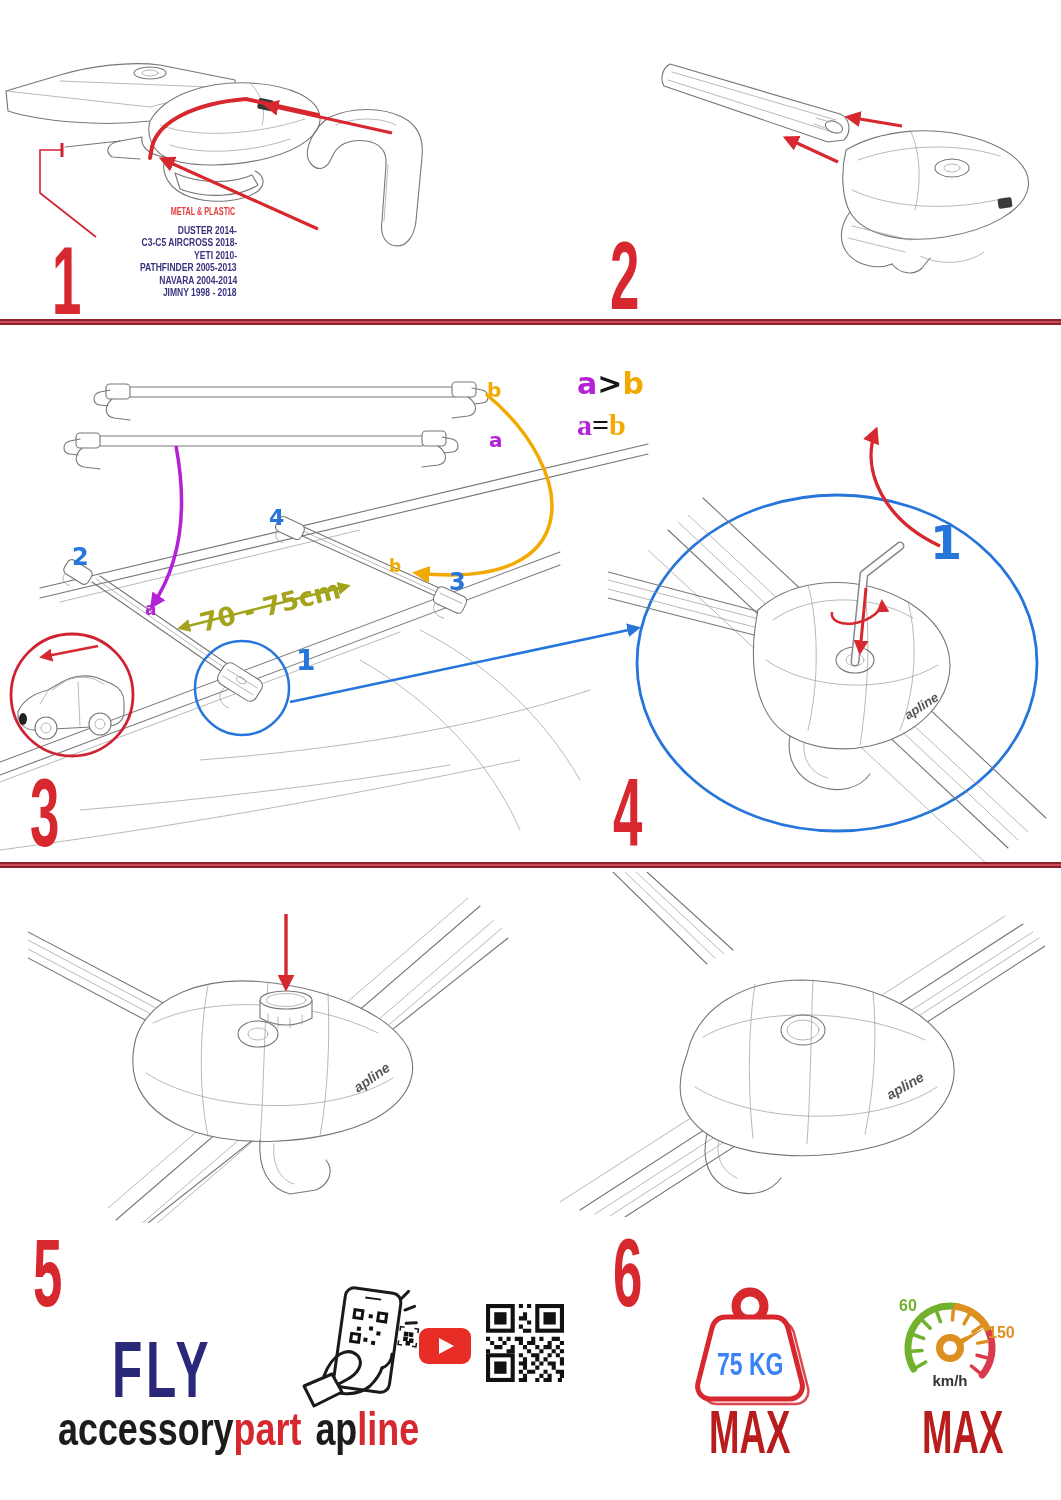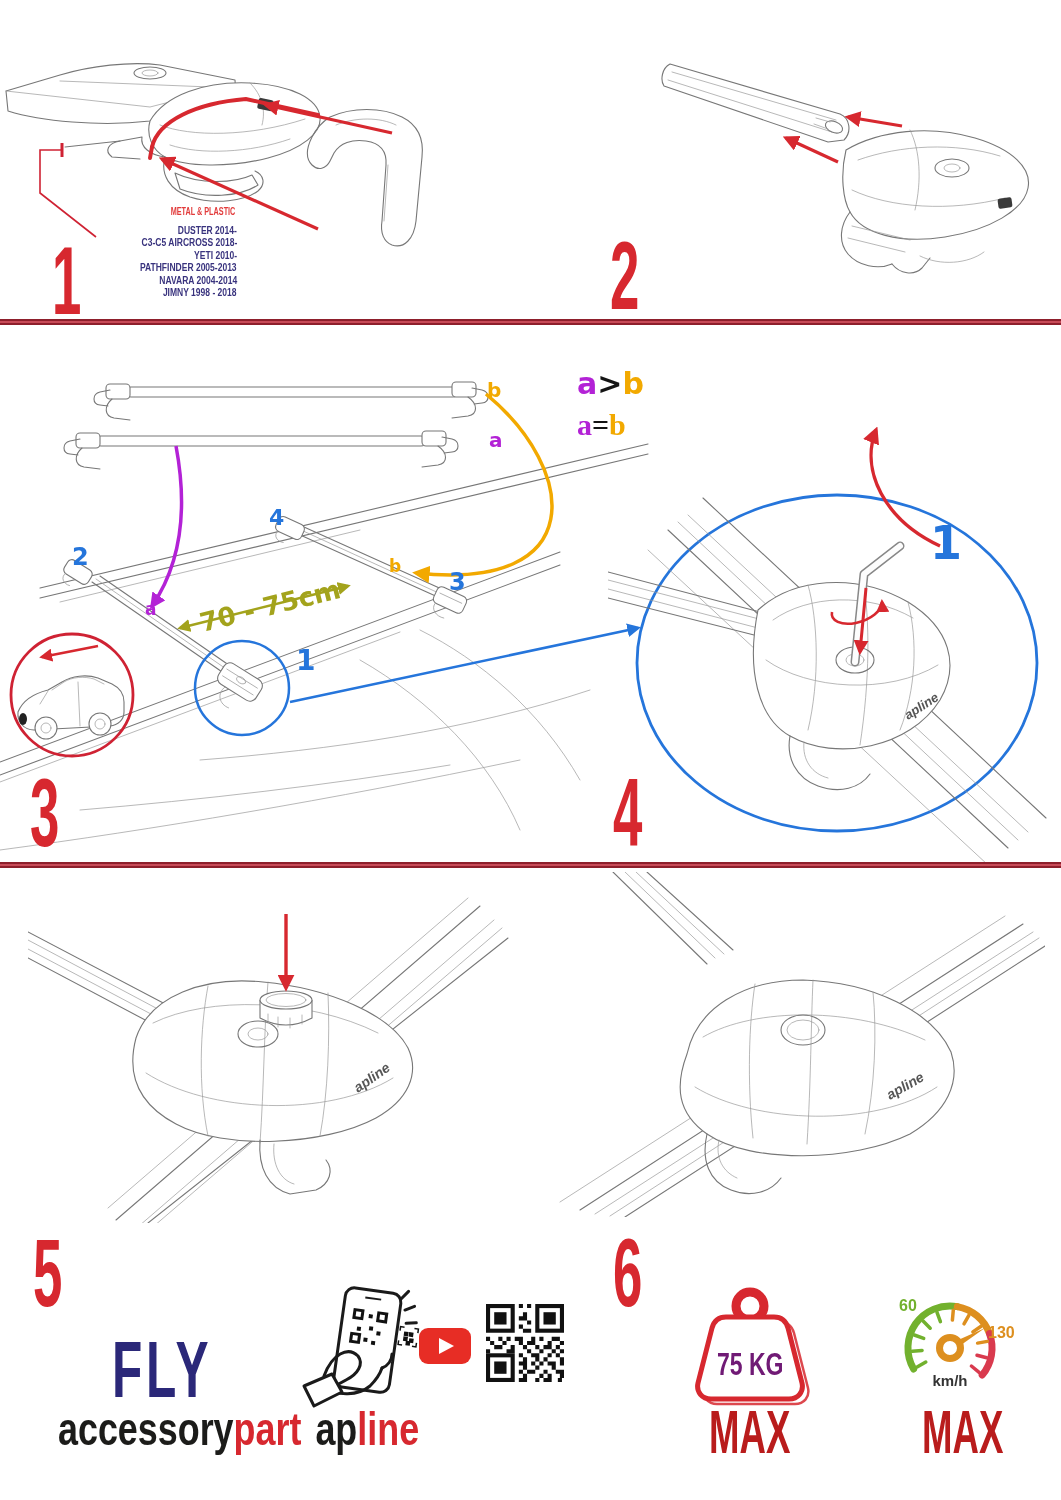--- a/index.html
+++ b/index.html
@@ -337,21 +337,21 @@
                M32,72h8v4h-8z M48,72h4v4h-4z M56,72h8v4h-8z M70,72h4v4h-4z"></path>
     </g>
   </svg>
 
   
   <svg class="abs" style="left:680px;top:1282px" width="140" height="125" viewBox="0 0 140 125">
     <path d="M49,38 L97,38 C104,38 109,42 111,49 L125,104 C127,113 121,120 112,120 L34,120 C25,120 19,113 21,104 L35,49 C37,42 42,38 49,38 Z" fill="none" stroke="#d7282f" stroke-width="2.5" opacity=".85" transform="translate(3,2)"></path>
     <circle cx="70" cy="24" r="14" fill="none" stroke="#d7282f" stroke-width="9"></circle>
     <path d="M46,35 L94,35 C101,35 106,39 108,46 L122,101 C124,110 118,117 109,117 L31,117 C22,117 16,110 18,101 L32,46 C34,39 39,35 46,35 Z" fill="#fff" stroke="#d7282f" stroke-width="5" stroke-linejoin="round"></path>
   </svg>
-  <div class="abs" style="left:680px;top:1348px;width:140px;text-align:center;font-size:32px;font-weight:700;color:#701a75;line-height:1;"><span class="cond-c" style="transform:scaleX(.72)">75 KG</span></div>
+  <div class="abs" style="left:680px;top:1348px;width:140px;text-align:center;font-size:32px;font-weight:700;color:#3b82f6;line-height:1;"><span class="cond-c" style="transform:scaleX(.72)">75 KG</span></div>
   <div class="maxlab" style="left:680px;top:1402px;width:140px;"><span class="cond-c" style="transform:scaleX(.6)">MAX</span></div>
 
   
   <svg class="abs" style="left:885px;top:1288px" width="130" height="112" viewBox="0 0 130 112">
     <path d="M28.6,81 A42,42 0 0 1 72.3,18.6" fill="none" stroke="#72b12e" stroke-width="7" stroke-linecap="round"></path>
     <path d="M72.3,18.6 A42,42 0 0 1 104.5,45.6" fill="none" stroke="#dd8f1f" stroke-width="7" stroke-linecap="round"></path>
     <path d="M104.5,45.6 A42,42 0 0 1 97.2,87" fill="none" stroke="#d93a4e" stroke-width="7" stroke-linecap="round"></path>
     <g stroke-width="3.5" stroke-linecap="round">
       <line x1="40.8" y1="74" x2="32.1" y2="79" stroke="#72b12e"></line>
       <line x1="37.1" y1="62.4" x2="27.2" y2="63.3" stroke="#72b12e"></line>
@@ -362,17 +362,17 @@
       <line x1="79" y1="35.8" x2="84" y2="27.1" stroke="#dd8f1f"></line>
       <line x1="87.9" y1="43.9" x2="96.1" y2="38.2" stroke="#dd8f1f"></line>
       <line x1="92.6" y1="55.1" x2="102.4" y2="53.4" stroke="#dd8f1f"></line>
       <line x1="92" y1="67.2" x2="101.7" y2="69.8" stroke="#d93a4e"></line>
       <line x1="86.4" y1="78" x2="94.1" y2="84.4" stroke="#d93a4e"></line>
     </g>
     <polygon points="100,40 66.9,63.4 63.1,56.6" fill="#dd8f1f"></polygon>
     <circle cx="65" cy="60" r="10.5" fill="#fff" stroke="#dd8f1f" stroke-width="7"></circle>
   </svg>
   <div class="abs" style="left:899px;top:1297px;font-size:16px;font-weight:700;color:#72b12e;">60</div>
-  <div class="abs" style="left:988px;top:1324px;font-size:16px;font-weight:700;color:#dd8f1f;">130</div>
+  <div class="abs" style="left:988px;top:1324px;font-size:16px;font-weight:700;color:#dd8f1f;">150</div>
   <div class="abs" style="left:915px;top:1372px;width:70px;text-align:center;font-size:15px;font-weight:600;color:#333;">km/h</div>
   <div class="maxlab" style="left:895px;top:1402px;width:110px;"><span class="cond-c" style="transform:scaleX(.6)">MAX</span></div>
 
 </div>
 
 </body></html>

